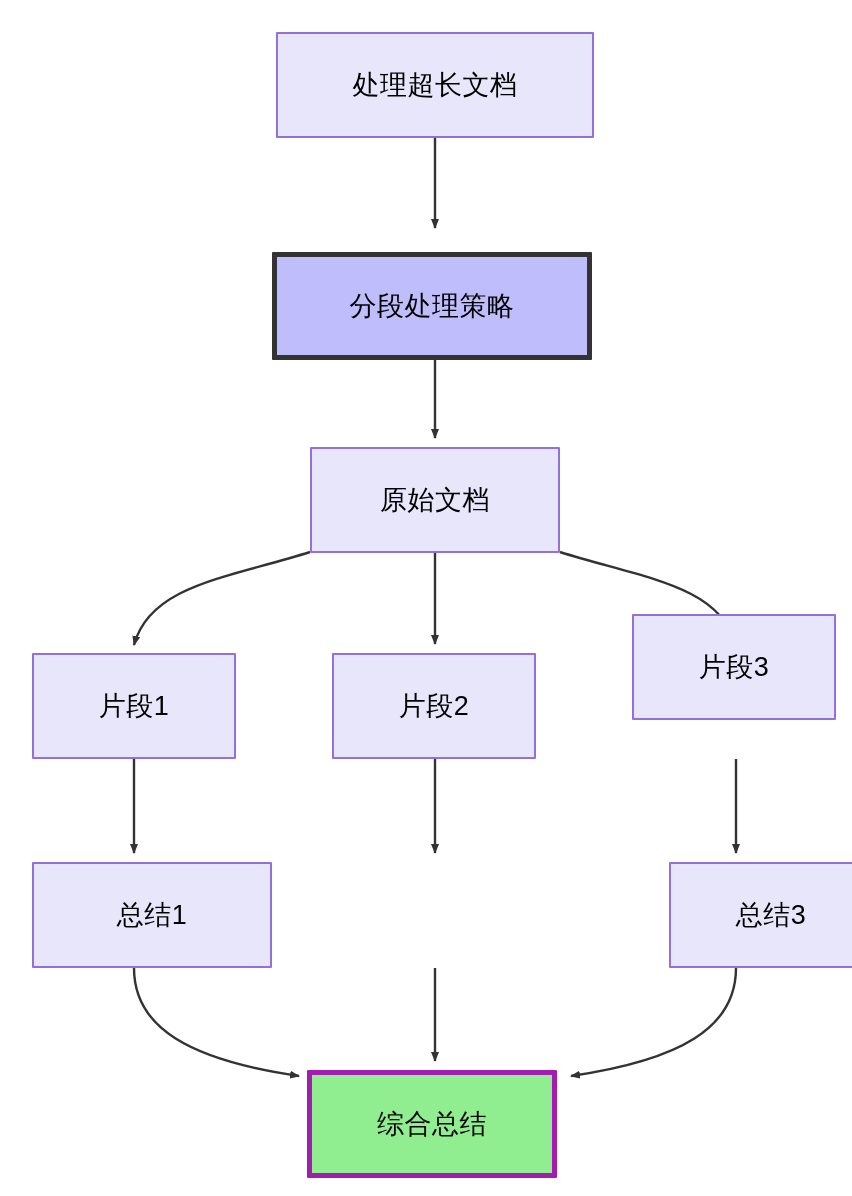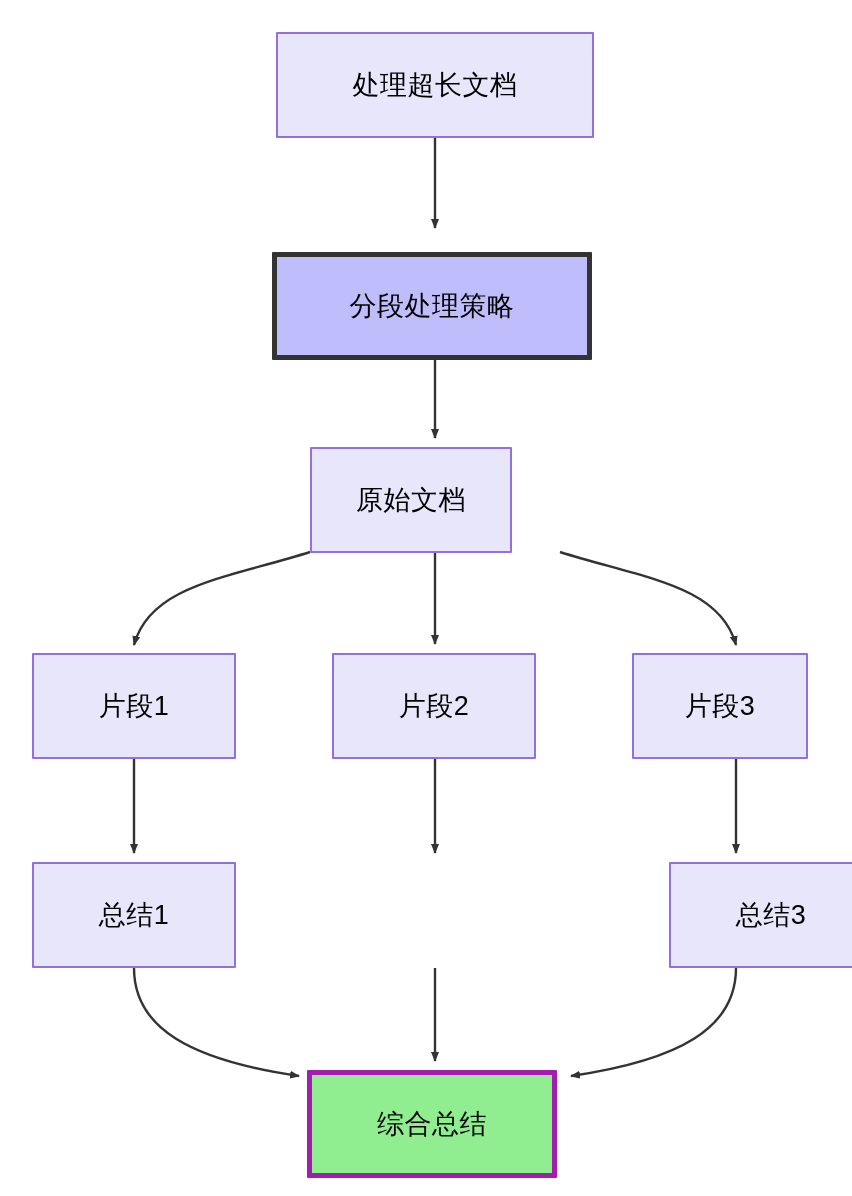--- a/index.html
+++ b/index.html
@@ -88,37 +88,37 @@
   </svg>
 
   <div class="node" style="left: 276px; top: 32px; width: 318px; height: 106px;">
     <span>处理超长文档</span>
   </div>
 
   <div class="node emphasis" style="left: 272px; top: 252px; width: 320px; height: 108px;">
     <span>分段处理策略</span>
   </div>
 
-  <div class="node" style="left: 310px; top: 447px; width: 202px; height: 106px;">
+  <div class="node" style="left: 310px; top: 447px; width: 250px; height: 106px;">
     <span>原始文档</span>
   </div>
 
   <div class="node" style="left: 32px; top: 653px; width: 204px; height: 106px;">
     <span>片段1</span>
   </div>
 
   <div class="node" style="left: 332px; top: 653px; width: 204px; height: 106px;">
     <span>片段2</span>
   </div>
 
-  <div class="node" style="left: 632px; top: 653px; width: 176px; height: 106px;">
+  <div class="node" style="left: 632px; top: 614px; width: 204px; height: 106px;">
     <span>片段3</span>
   </div>
 
-  <div class="node" style="left: 32px; top: 862px; width: 204px; height: 106px;">
+  <div class="node" style="left: 32px; top: 862px; width: 240px; height: 106px;">
     <span>总结1</span>
   </div>
 
 
   <div class="node" style="left: 669px; top: 862px; width: 204px; height: 106px;">
     <span>总结3</span>
   </div>
 
   <div class="node success" style="left: 307px; top: 1070px; width: 250px; height: 108px;">
     <span>综合总结</span>

